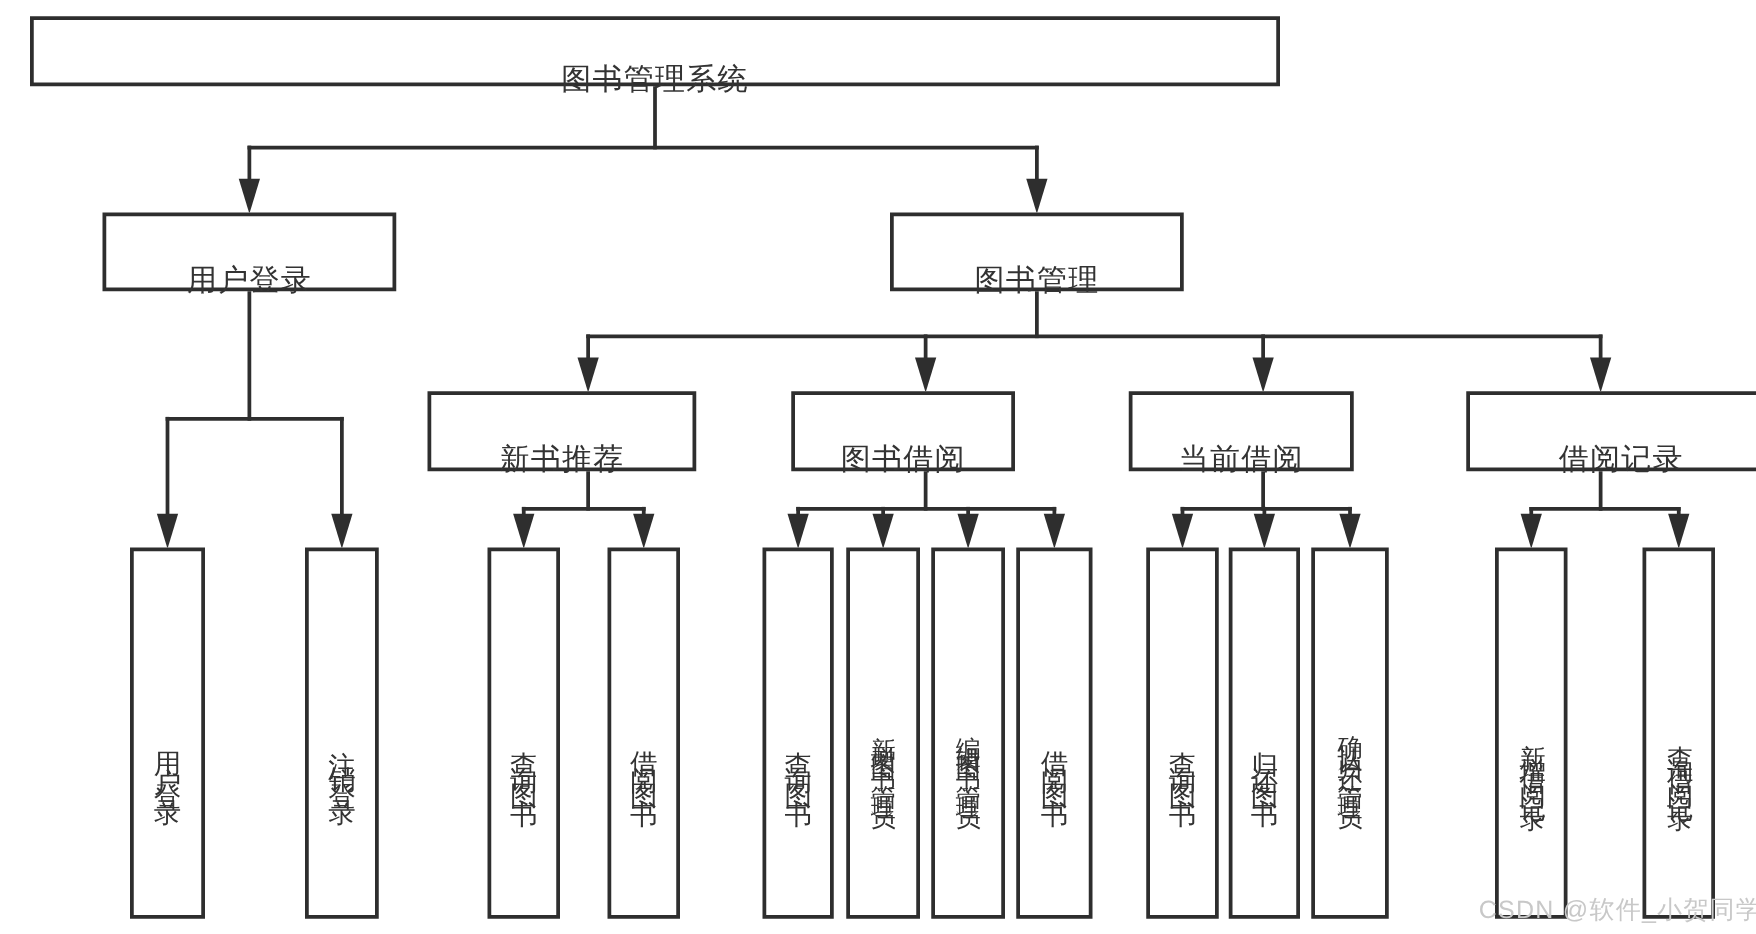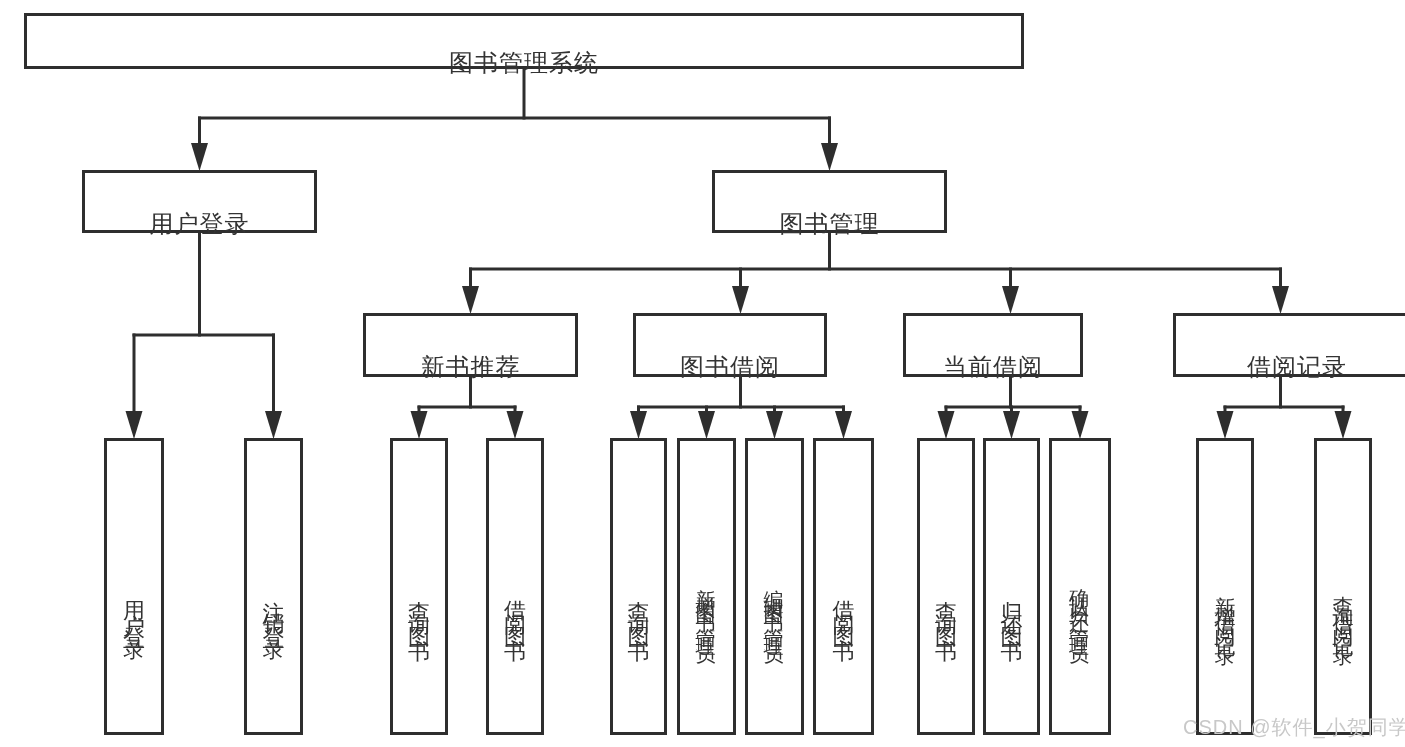--- a/index.html
+++ b/index.html
@@ -91,24 +91,24 @@
       </div>
       <div class="node horiz" style="left: 712px; top: 170px; width: 235px; height: 63px; justify-content: center;">
         <span class="label">图书管理</span>
       </div>
       <div class="node vert v4" style="left: 104px; top: 438px; width: 60px; height: 297px;">
         <span class="label">用户登录</span>
       </div>
       <div class="node vert v4" style="left: 244px; top: 438px; width: 59px; height: 297px;">
         <span class="label">注销登录</span>
       </div>
-      <div class="node horiz" style="left: 363px; top: 313px; width: 215px; height: 64px;">
+      <div class="node horiz" style="left: 342px; top: 313px; width: 215px; height: 64px;">
         <span class="label">新书推荐</span>
       </div>
-      <div class="node horiz" style="left: 633px; top: 313px; width: 194px; height: 64px;">
+      <div class="node horiz" style="left: 633px; top: 313px; width: 179px; height: 64px;">
         <span class="label">图书借阅</span>
       </div>
       <div class="node horiz" style="left: 903px; top: 313px; width: 180px; height: 64px;">
         <span class="label">当前借阅</span>
       </div>
       <div class="node horiz" style="left: 1173px; top: 313px; width: 248px; height: 64px;">
         <span class="label">借阅记录</span>
       </div>
       <div class="node vert v4" style="left: 390px; top: 438px; width: 58px; height: 297px;">
         <span class="label">查询图书</span>

